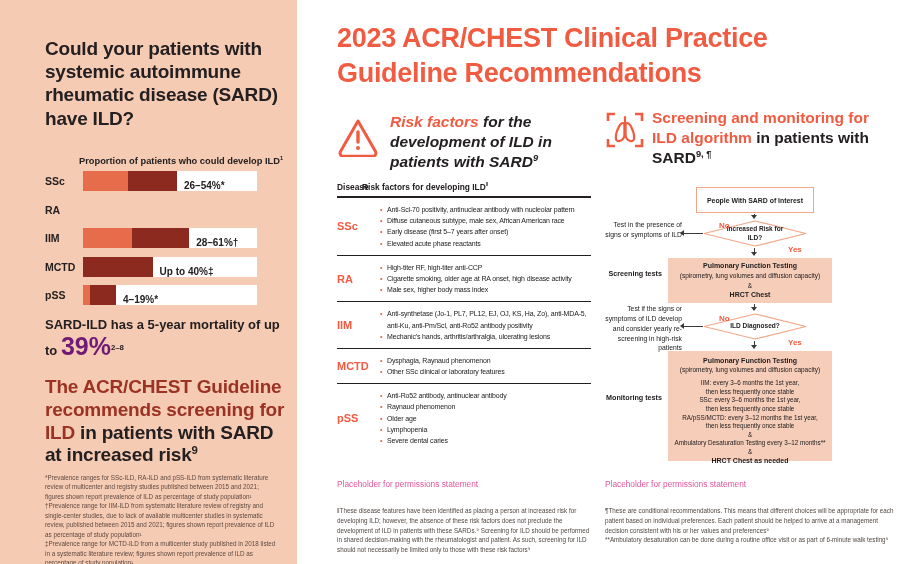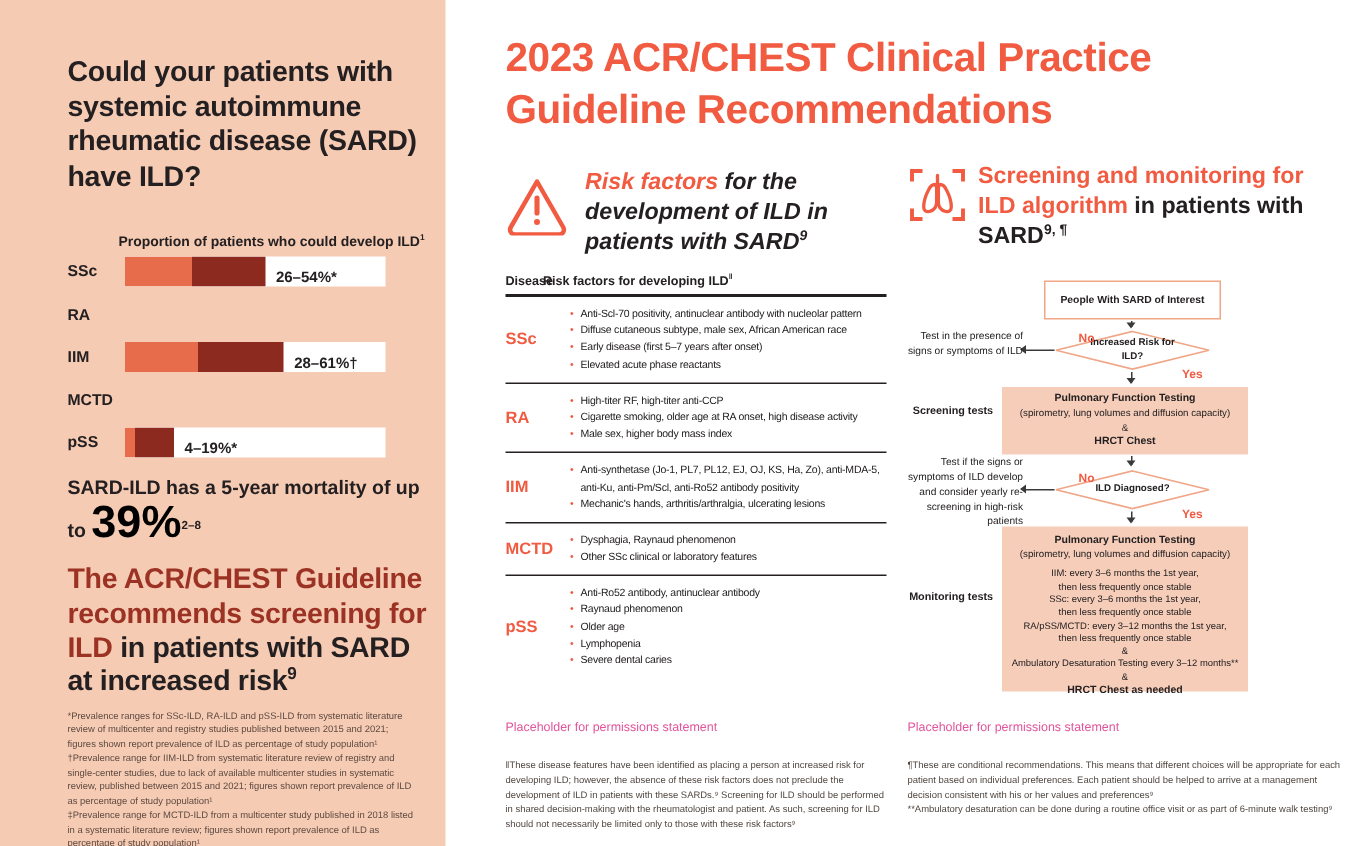--- a/index.html
+++ b/index.html
@@ -19,21 +19,21 @@
   .bar-rows{position:absolute;left:45px;top:171px;width:212px;}
   .bar-row{display:flex;align-items:center;height:20px;margin-bottom:8.5px;}
   .bar-cat{width:38px;font-size:10.5px;font-weight:700;}
   .bar-track{flex:1;height:20px;background:#ffffff;display:flex;align-items:flex-end;overflow:hidden;}
   .seg{height:100%;flex:0 0 auto;}
   .seg.low{background:#E76C4B;}
   .seg.high{background:#8C2A20;}
   .bar-val{margin-left:7px;font-size:10px;font-weight:700;white-space:nowrap;color:#242021;}
   .mortality{position:absolute;left:45px;top:316px;width:238px;margin:0;
              font-size:13px;line-height:1.35;font-weight:700;color:#242021;}
-  .mort-val{font-size:30px;font-weight:800;color:#000000;line-height:1;}
+  .mort-val{font-size:25px;font-weight:800;color:#701a75;line-height:1;}
   .recommendation{position:absolute;left:45px;top:376px;width:242px;margin:0;
                   font-size:19px;line-height:1.2;font-weight:800;letter-spacing:-0.2px;}
   .rec-red{color:#9B3223;}
   .rec-dark{color:#242021;text-align:center;}
   .lp-footnotes{position:absolute;left:45px;top:473px;width:232px;
                 font-size:6.3px;line-height:1.5;color:#5D4A41;}
   .lp-footnotes p{margin:0;}
 
   
   .main-title{position:absolute;left:337px;top:21px;width:485px;margin:0;
@@ -124,20 +124,25 @@
         <div class="bar-row">
           <div class="bar-cat">IIM</div>
           <div class="bar-track">
             <div class="seg low" style="width: 28%;"></div>
             <div class="seg high" style="width: 33%;"></div>
             <span class="bar-val">28–61%†</span>
           </div>
         </div>
         <div class="bar-row">
           <div class="bar-cat">MCTD</div>
+          <div class="bar-track">
+            <div class="seg low" style="width: 0%;"></div>
+            <div class="seg high" style="width: 40%;"></div>
+            <span class="bar-val">Up to 40%‡</span>
+          </div>
         </div>
         <div class="bar-row">
           <div class="bar-cat">pSS</div>
           <div class="bar-track">
             <div class="seg low" style="width: 4%;"></div>
             <div class="seg high" style="width: 15%;"></div>
             <span class="bar-val">4–19%*</span>
           </div>
         </div>
       </div>

